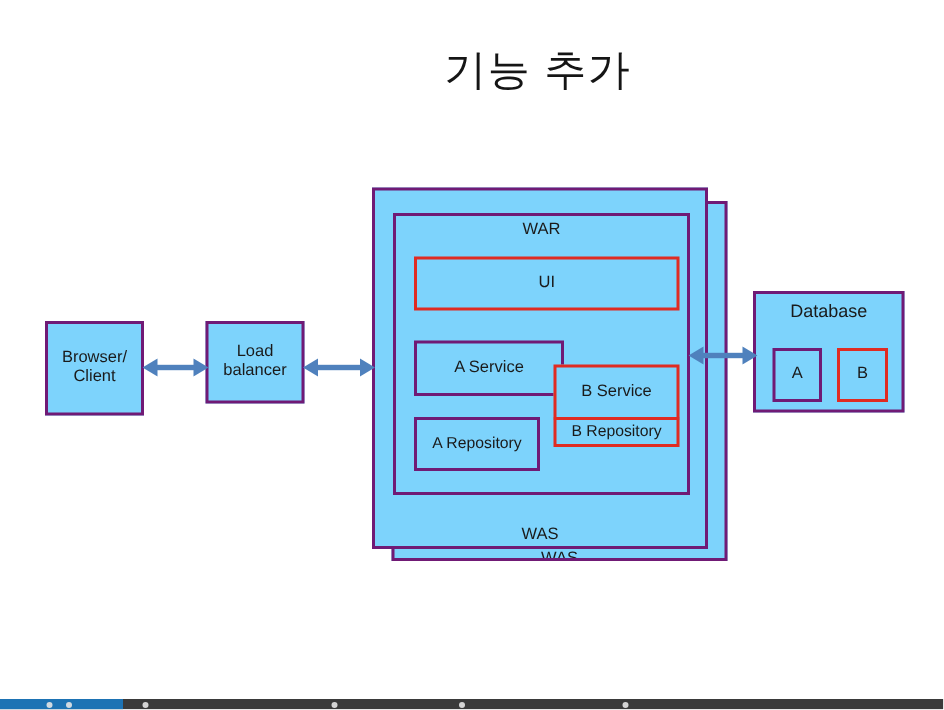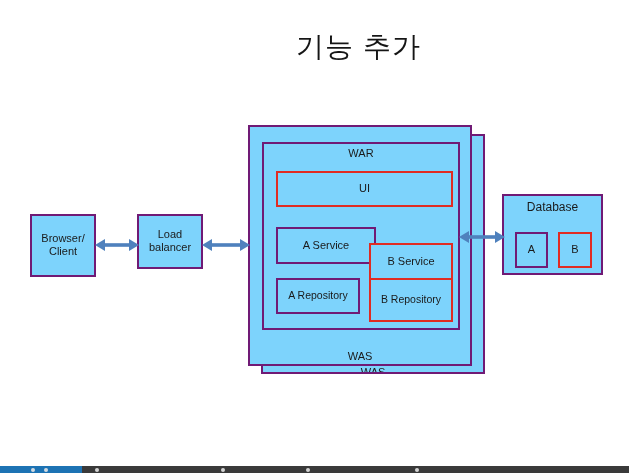--- a/index.html
+++ b/index.html
@@ -29,21 +29,21 @@
   .was-back{left:261px;top:134px;width:224px;height:240px;z-index:1;overflow:hidden;}
   .was-back .was-lbl{position:absolute;left:0;right:0;bottom:-6px;text-align:center;font-size:11px;}
   .was-front{left:248px;top:125px;width:224px;height:241px;z-index:2;}
   .was-front .was-lbl{position:absolute;left:0;right:0;bottom:2px;text-align:center;font-size:11px;}
   .war{left:262px;top:142px;width:198px;height:188px;z-index:3;}
   .war .war-lbl{position:absolute;left:0;right:0;top:3px;text-align:center;font-size:11px;}
   .ui{left:276px;top:171px;width:177px;height:36px;z-index:4;padding-left:23px;}
   .a-service{left:276px;top:227px;width:100px;height:37px;z-index:4;}
   .b-service{left:369px;top:227px;width:84px;height:37px;z-index:4;margin-top:16px;}
   .a-repo{left:276px;top:278px;width:84px;height:36px;z-index:4;text-decoration:underline;}
-  .b-repo{left:369px;top:278px;width:84px;height:44px;z-index:4;}
+  .b-repo{left:369px;top:278px;width:84px;height:20px;z-index:4;}
   .a-repo .lbl,.b-repo .lbl{font-size:10.5px;}
   
   .database{left:502px;top:194px;width:101px;height:81px;z-index:2;}
   .database .db-lbl{position:absolute;left:0;right:0;top:4px;text-align:center;font-size:12px;}
   .db-a{left:515px;top:232px;width:33px;height:36px;z-index:3;}
   .db-b{left:558px;top:232px;width:34px;height:36px;z-index:3;}
   
   .arrow{position:absolute;z-index:5;}
   .arrow svg{display:block;}
   .arrow polygon,.arrow rect{fill:#4f81bd;}

